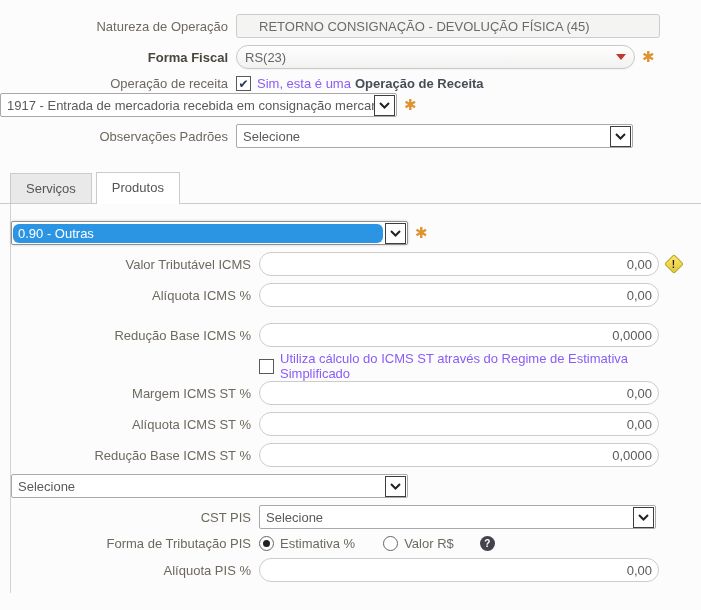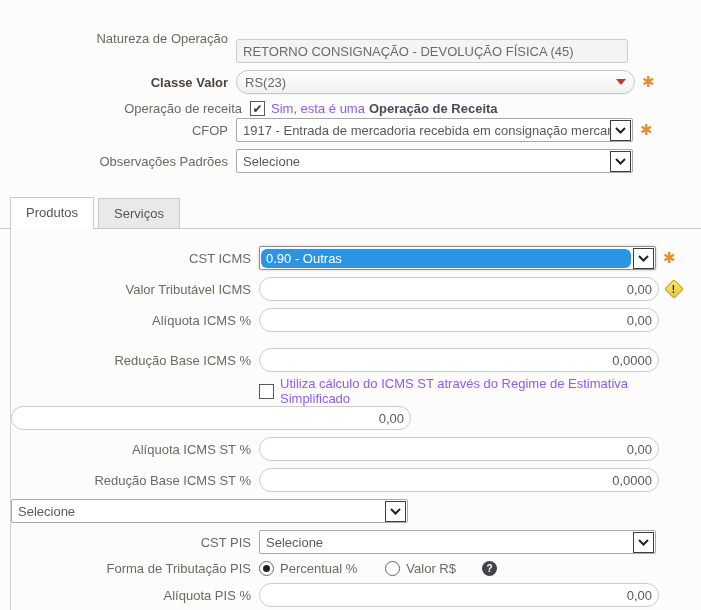--- a/index.html
+++ b/index.html
@@ -11,22 +11,22 @@
   }
   .row{display:flex;align-items:center;margin-bottom:7px;}
   .lbl{width:228px;flex:0 0 228px;text-align:right;margin-right:8px;color:#6e695f;}
   .lbl.bold{font-weight:bold;color:#4a463c;}
   .lbl2{width:240px;flex:0 0 240px;text-align:right;margin-right:8px;color:#6e695f;}
 
   
   .top-form{padding-top:14px;}
   .txt-readonly{
     width:378px;height:22px;border:1px solid #ccc;border-radius:3px;
-    background:#f4f4f3;color:#6b6b6b;padding:0 6px;font-size:13px;
-    font-family:inherit;outline:none;margin-top:25px;
+    background:#f4f4f3;color:#6b6b6b;padding:0 22px;font-size:13px;
+    font-family:inherit;outline:none;
   }
   .combobox{
     width:381px;height:22px;border:1px solid #c8c8c8;border-radius:12px;
     background:linear-gradient(#ffffff,#f1f1f0);
     display:flex;align-items:center;padding:0 8px;color:#666;
     box-shadow:0 1px 1px rgba(0,0,0,.04);
   }
   .combobox .cb-text{flex:1;white-space:nowrap;overflow:hidden;}
   .tri-down{
     width:0;height:0;border-left:5px solid transparent;border-right:5px solid transparent;
@@ -100,37 +100,36 @@
 <body>
 
 <div class="top-form">
 
   <div class="row">
     <div class="lbl">Natureza de Operação</div>
     <input class="txt-readonly" readonly="" value="RETORNO CONSIGNAÇÃO - DEVOLUÇÃO FÍSICA (45)" style="">
   </div>
 
   <div class="row">
-    <div class="lbl bold">Classe Valor</div>
+    <div class="lbl bold">Forma Fiscal</div>
     <div class="combobox">
       <span class="cb-text">RS(23)</span>
       <span class="tri-down"></span>
     </div>
     <span class="req" style="color:#e0922f;font-size:15px;">✱</span>
   </div>
 
-  <div class="row" style="margin-bottom:2px;padding-left:14px;">
+  <div class="row" style="margin-bottom:2px;">
     <div class="lbl">Operação de receita</div>
     <span class="cbx">✔</span>
     <span class="chk-label">Sim, esta é uma</span>
     <span class="chk-bold" style="margin-left:4px;">Operação de Receita</span>
   </div>
 
   <div class="row">
-    <div class="lbl">CFOP</div>
     <div class="select">
       <span class="sel-text">1917 - Entrada de mercadoria recebida em consignação mercantil</span>
       <span class="arrow-box">
         <svg width="11" height="7" viewBox="0 0 11 7">
             <polyline points="1,1 5.5,5.5 10,1" fill="none" stroke="#222" stroke-width="2"></polyline>
           </svg>
       </span>
     </div>
     <span class="req" style="color:#e0922f;font-size:15px;">✱</span>
   </div>
@@ -143,28 +142,27 @@
         <svg width="11" height="7" viewBox="0 0 11 7">
             <polyline points="1,1 5.5,5.5 10,1" fill="none" stroke="#222" stroke-width="2"></polyline>
           </svg>
       </span>
     </div>
   </div>
 
 </div>
 
 <div class="tabbar">
+  <div class="tab inactive">Serviços</div>
   <div class="tab active">Produtos</div>
-  <div class="tab inactive">Serviços</div>
 </div>
 
 <div class="panel">
 
   <div class="row">
-    <div class="lbl2">CST ICMS</div>
     <div class="select focused">
       <span class="sel-text">0.90 - Outras</span>
       <span class="arrow-box">
         <svg width="11" height="7" viewBox="0 0 11 7">
             <polyline points="1,1 5.5,5.5 10,1" fill="none" stroke="#222" stroke-width="2"></polyline>
           </svg>
       </span>
     </div>
     <span class="req" style="color:#e0922f;font-size:15px;">✱</span>
   </div>
@@ -187,20 +185,21 @@
     <input class="inp" value="0,0000" style="">
   </div>
 
   <div class="row chk-row">
     <div class="lbl2"></div>
     <span class="cbx"></span>
     <span class="chk-label">Utiliza cálculo do ICMS ST através do Regime de Estimativa Simplificado</span>
   </div>
 
   <div class="row">
+    <div class="lbl2">Margem ICMS ST %</div>
     <input class="inp" value="0,00" style="">
   </div>
 
   <div class="row">
     <div class="lbl2">Alíquota ICMS ST %</div>
     <input class="inp" value="0,00" style="">
   </div>
 
   <div class="row">
     <div class="lbl2">Redução Base ICMS ST %</div>
@@ -229,21 +228,21 @@
           </svg>
       </span>
     </div>
   </div>
 
   <div class="row">
     <div class="lbl2">Forma de Tributação PIS</div>
     <span class="radio">
         <span class="dot"></span>
       </span>
-    <span class="radio-label">Percentual %</span>
+    <span class="radio-label">Estimativa %</span>
     <span class="radio"></span>
     <span class="radio-label" style="margin-right:0;">Valor R$</span>
     <span class="help-icon">?</span>
   </div>
 
   <div class="row">
     <div class="lbl2">Alíquota PIS %</div>
     <input class="inp" value="0,00" style="">
   </div>
 

